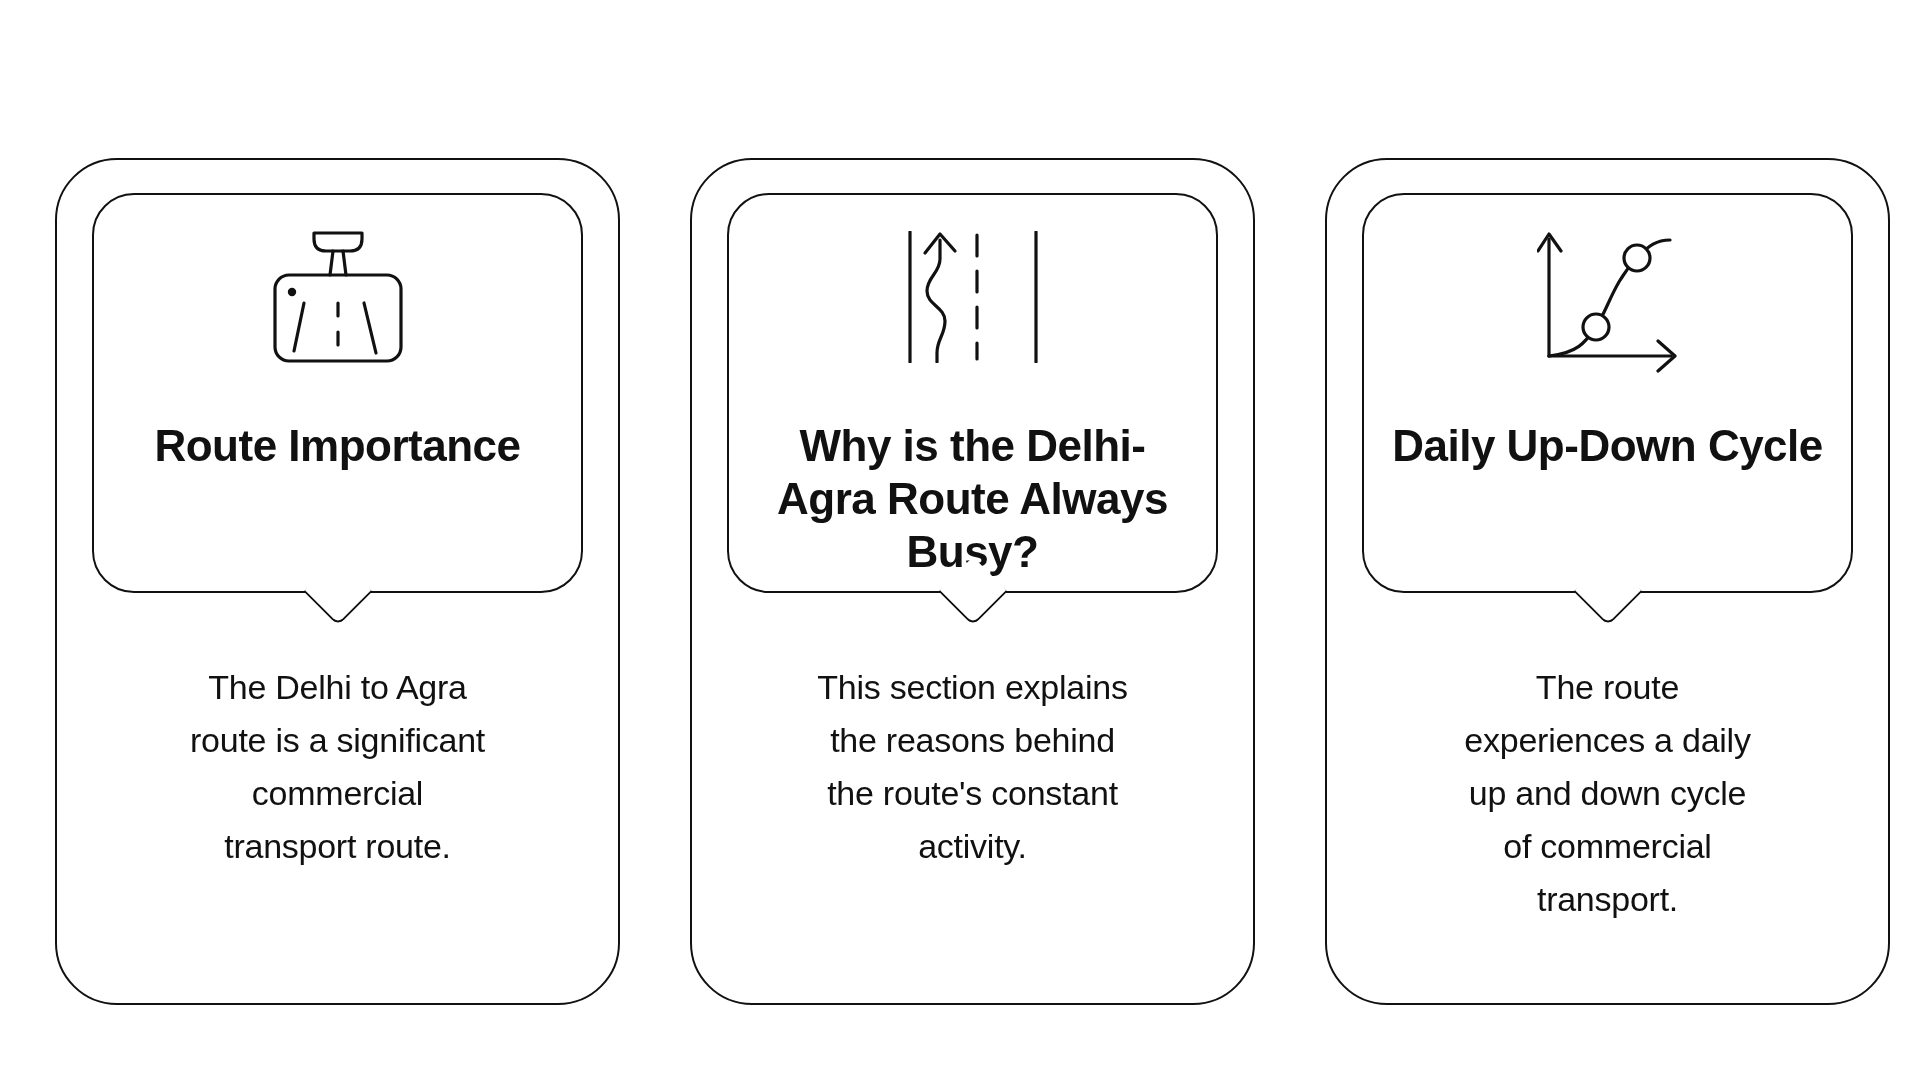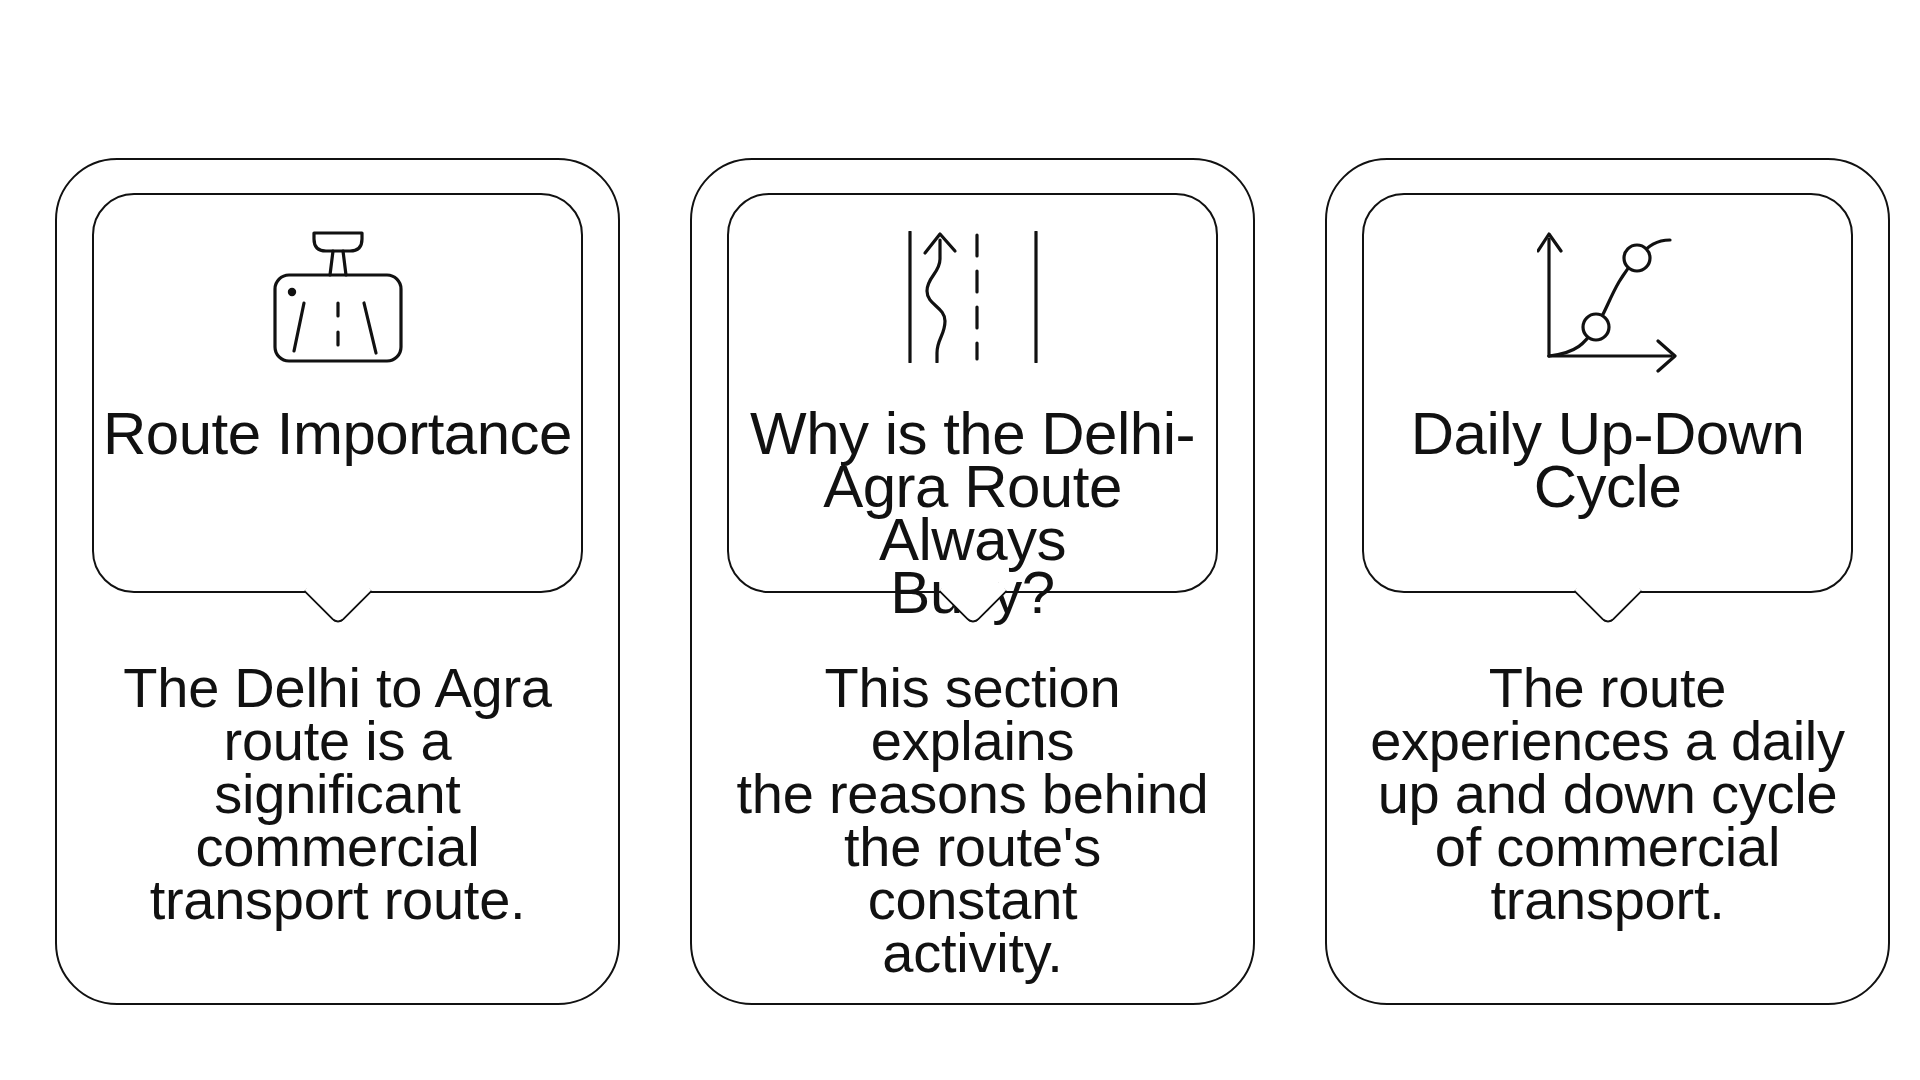--- a/index.html
+++ b/index.html
@@ -53,34 +53,34 @@
     border-bottom: 2.5px solid #111111;
     border-bottom-right-radius: 9px;
   }
   .icon-wrap {
     height: 140px;
     display: flex;
     justify-content: center;
     align-items: flex-start;
   }
   .card-title {
-    margin: 36px auto 0 auto;
+    margin: 48px auto 0 auto;
     max-width: 470px;
-    font-size: 60px;
-    font-weight: normal;
+    font-size: 44px;
+    font-weight: bold;
     line-height: 53px;
     letter-spacing: -0.5px;
     color: #111111;
     white-space: pre-line;
   }
   .card-desc {
     margin: 68px auto 0 auto;
     max-width: 480px;
     text-align: center;
-    font-size: 56px;
+    font-size: 34px;
     line-height: 53px;
     letter-spacing: -0.25px;
     color: #111111;
     white-space: pre-line;
   }
   svg.icon {
     stroke: #111111;
     fill: none;
     stroke-width: 3.2;
     stroke-linecap: round;

